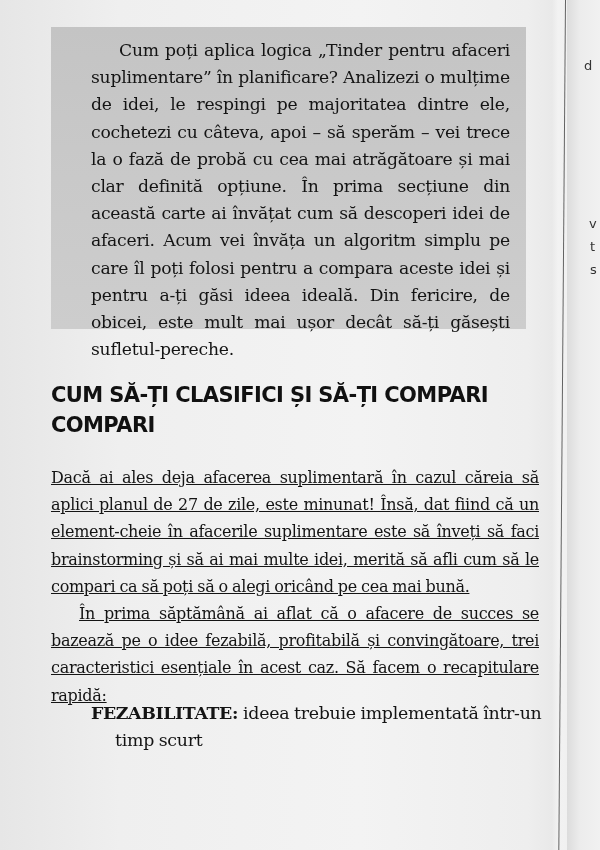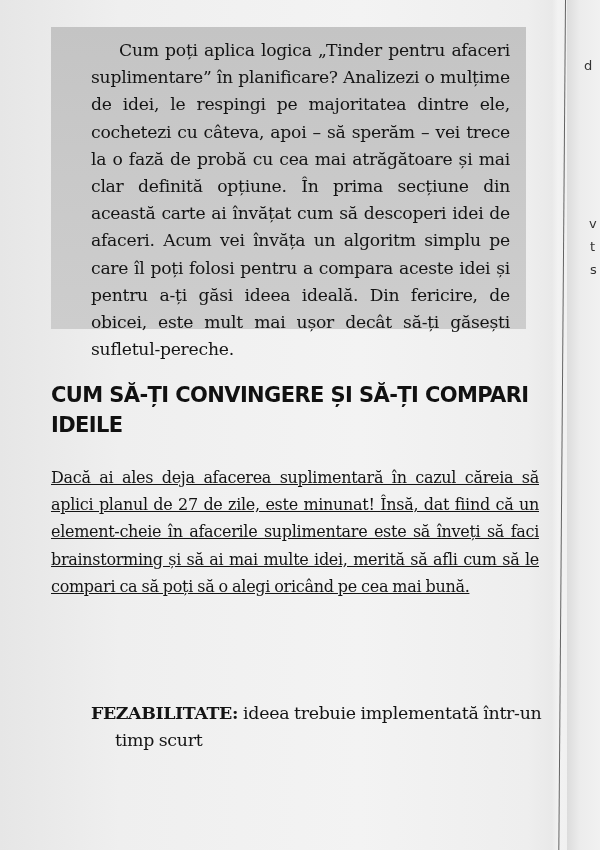--- a/index.html
+++ b/index.html
@@ -130,23 +130,24 @@
     <span class="next-page-glyph" style="left:22px; top:216px;">v</span>
     <span class="next-page-glyph" style="left:23px; top:239px;">t</span>
     <span class="next-page-glyph" style="left:23px; top:262px;">s</span>
   </div>
   <div class="gutter-line"></div>
 
   <div class="callout-box">
     <p class="callout-text">Cum poți aplica logica „Tinder pentru afaceri suplimentare” în planificare? Analizezi o mulțime de idei, le respingi pe majoritatea dintre ele, cochetezi cu câteva, apoi – să sperăm – vei trece la o fază de probă cu cea mai atrăgătoare și mai clar definită opțiune. În prima secțiune din această carte ai învățat cum să descoperi idei de afaceri. Acum vei învăța un algoritm simplu pe care îl poți folosi pentru a compara aceste idei și pentru a-ți găsi ideea ideală. Din fericire, de obicei, este mult mai ușor decât să-ți găsești sufletul-pereche.</p>
   </div>
 
-  <h2 class="section-heading">CUM SĂ-ȚI CONVINGERE ȘI SĂ-ȚI COMPARI IDEILE</h2>
+  <h2 class="section-heading">CUM SĂ-ȚI CLASIFICI ȘI SĂ-ȚI COMPARI COMPARI</h2>
 
   <div class="body-block">
     <p class="body-para">Dacă ai ales deja afacerea suplimentară în cazul căreia să aplici planul de 27 de zile, este minunat! Însă, dat fiind că un element-cheie în afacerile suplimentare este să înveți să faci brainstorming și să ai mai multe idei, merită să afli cum să le compari ca să poți să o alegi oricând pe cea mai bună.</p>
+    <p class="body-para indent">În prima săptămână ai aflat că o afacere de succes se bazează pe o idee fezabilă, profitabilă și convingătoare, trei caracteristici esențiale în acest caz. Să facem o recapitulare rapidă:</p>
   </div>
 
   <ul class="traits-list">
     <li class="trait-item"><span class="trait-term">FEZABILITATE</span><span class="trait-term">: </span><span>ideea trebuie implementată într-un timp scurt</span></li>
   </ul>
 
 </div>
 
 </body></html>

